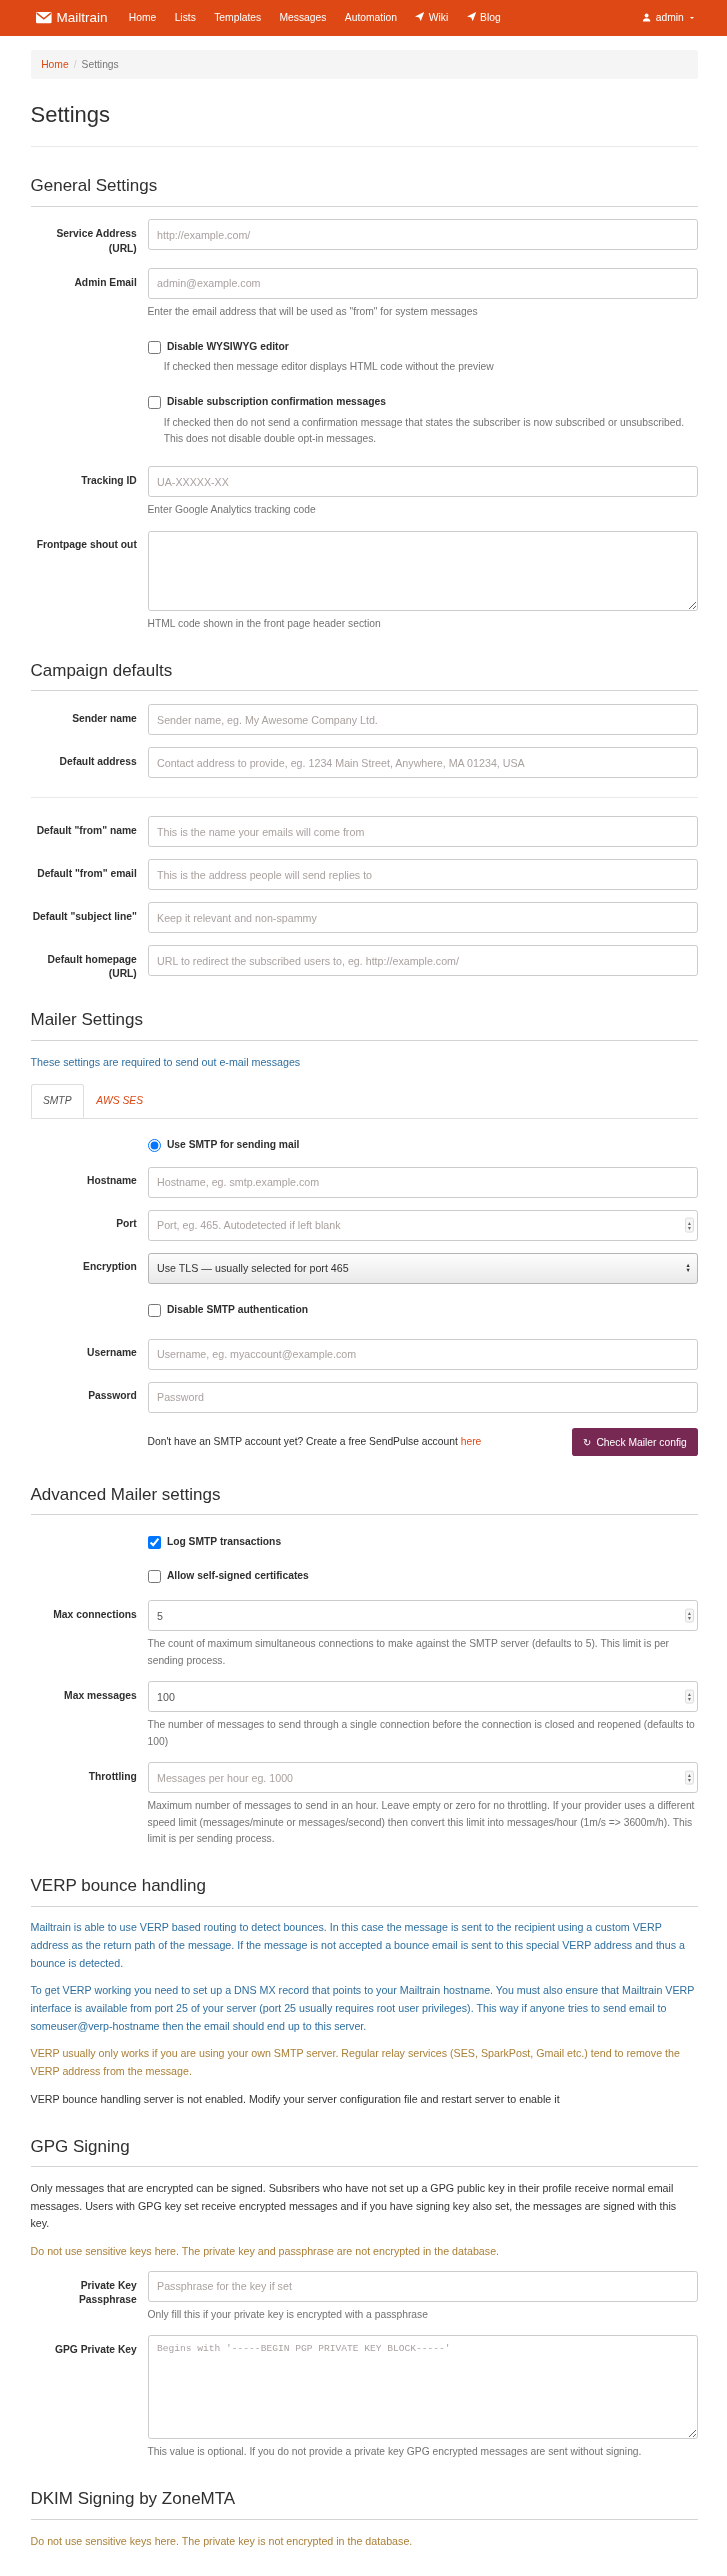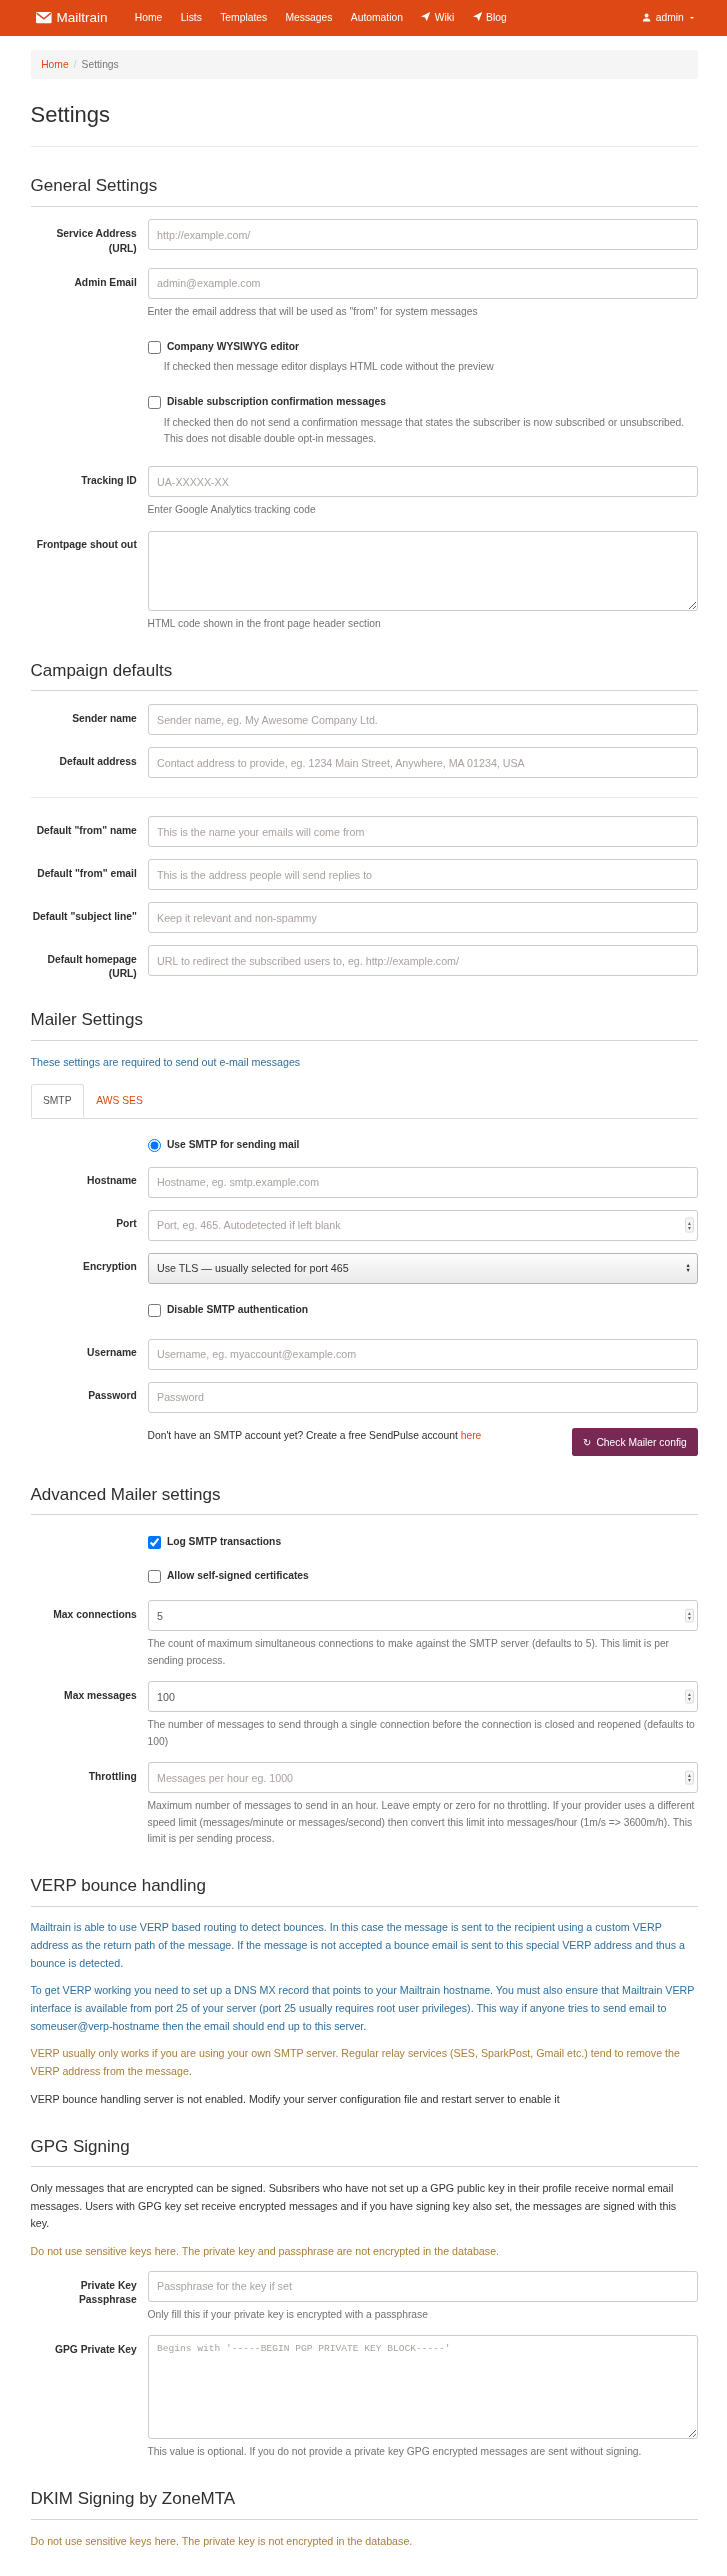--- a/index.html
+++ b/index.html
@@ -7,21 +7,21 @@
   body {
     width:728px;
     background:#fff;
     color:#333;
     font:10.7px/1.5 "Liberation Sans", sans-serif;
   }
   a { text-decoration:none; cursor:pointer; }
 
   
   .navbar { background:#dd4814; height:36px; display:flex; align-items:stretch; padding:0 31px 0 36px; }
-  .brand { display:flex; align-items:center; gap:5px; color:#fff; font-size:13.5px; margin-right:18px; white-space:nowrap; }
+  .brand { display:flex; align-items:center; gap:5px; color:#fff; font-size:13.5px; margin-right:12px; white-space:nowrap; }
   .nav { display:flex; align-items:stretch; }
   .nav-item { color:#fff; font-size:10.3px; padding:0 9.2px; display:flex; align-items:center; gap:4.3px; }
   .nav-right { margin-left:auto; display:flex; align-items:center; gap:4.3px; color:#fff; font-size:10.3px; padding:0 2.8px; }
   .caret { width:0; height:0; border-left:2.8px solid transparent; border-right:2.8px solid transparent; border-top:2.8px solid #fff; display:inline-block; margin-left:2.1px; }
   .plane { display:inline-block; }
 
   
   .container { width:667px; margin:0 auto; }
 
   .breadcrumb { background:#f5f5f5; border-radius:2.8px; padding:7px 10.7px; margin-top:14px; font-size:10.3px; }
@@ -52,21 +52,21 @@
   textarea.mono { font-family:"Liberation Mono", monospace; font-size:9.6px; height:104px; color:#555; }
   .help-block { color:#737373; font-size:10.3px; margin-top:5px; line-height:1.6; }
   .help-indent { margin-left:16.3px; }
 
   .checkbox-group { margin:18.5px 0 18.5px 117px; }
   .choice-label { font-weight:bold; font-size:10.3px; color:#2f2f2f; display:flex; align-items:flex-start; gap:6.4px; cursor:pointer; }
   .choice-label input { margin:2.1px 0 0; }
 
   
   .tabs { display:flex; border-bottom:0.7px solid #ddd; margin:12.8px 0 18.5px; }
-  .tab { padding:8.5px 11.4px; font-size:10.3px; margin-bottom:-0.7px; border:0.7px solid transparent; border-radius:2.8px 2.8px 0 0; cursor:pointer; }
+  .tab { padding:8.5px 11.4px; font-size:10.3px; margin-bottom:-0.7px; border:0.7px solid transparent; border-radius:2.8px 2.8px 0 0; cursor:pointer;font-style:italic; }
   .tab.active { background:#fff; border-color:#ddd #ddd transparent; color:#555; }
   .tab.link { color:#dd4814; }
 
   .radio-group { margin:0 0 14px 117px; }
 
   
   .num-wrap, .select-wrap { position:relative; }
   .num-spinner {
     position:absolute; right:3.6px; top:50%; transform:translateY(-50%);
     display:flex; flex-direction:column; align-items:center;
@@ -76,21 +76,21 @@
   }
   select.form-control { appearance:none; -webkit-appearance:none; background:linear-gradient(#fdfdfd,#e9e9e9); border:0.7px solid #b5b5b5; color:#333; }
   .select-arrows {
     position:absolute; right:7.8px; top:50%; transform:translateY(-50%);
     display:flex; flex-direction:column; align-items:center;
     font-size:6.4px; line-height:4.6px; color:#333;
     font-family:"DejaVu Sans", sans-serif; pointer-events:none;
   }
 
   
-  .sendpulse-row { display:flex; align-items:flex-start; margin:15.6px 0 4.3px; }
+  .sendpulse-row { display:flex; align-items:center; margin:15.6px 0 4.3px; }
   .sendpulse-text { margin-left:117px; flex:1; font-size:10.3px; color:#2f2f2f; }
   .sendpulse-text a { color:#dd4814; }
 
   .btn { border:none; border-radius:2.8px; font-family:inherit; font-size:10.3px; cursor:pointer; display:inline-flex; align-items:center; gap:5px; }
   .btn-check { background:#772953; color:#fff; padding:8.5px 10.7px; }
   .btn .glyph { font-family:"DejaVu Sans", sans-serif; font-size:10px; }
 
   .verp-status { margin:14px 0 17px; }
 </style>
 </head>
@@ -169,21 +169,21 @@
     <label class="control-label">Admin Email</label>
     <div class="controls">
       <input type="text" class="form-control" placeholder="admin@example.com" style="">
       <div class="help-block">Enter the email address that will be used as "from" for system messages</div>
     </div>
   </div>
 
   <div class="checkbox-group">
     <label class="choice-label">
       <input type="checkbox" style="">
-      <span>Company WYSIWYG editor</span>
+      <span>Disable WYSIWYG editor</span>
     </label>
     <div class="help-block help-indent">If checked then message editor displays HTML code without the preview</div>
   </div>
 
   <div class="checkbox-group">
     <label class="choice-label">
       <input type="checkbox" style="">
       <span>Disable subscription confirmation messages</span>
     </label>
     <div class="help-block help-indent">If checked then do not send a confirmation message that states the subscriber is now subscribed or unsubscribed. This does not disable double opt-in messages.</div>

